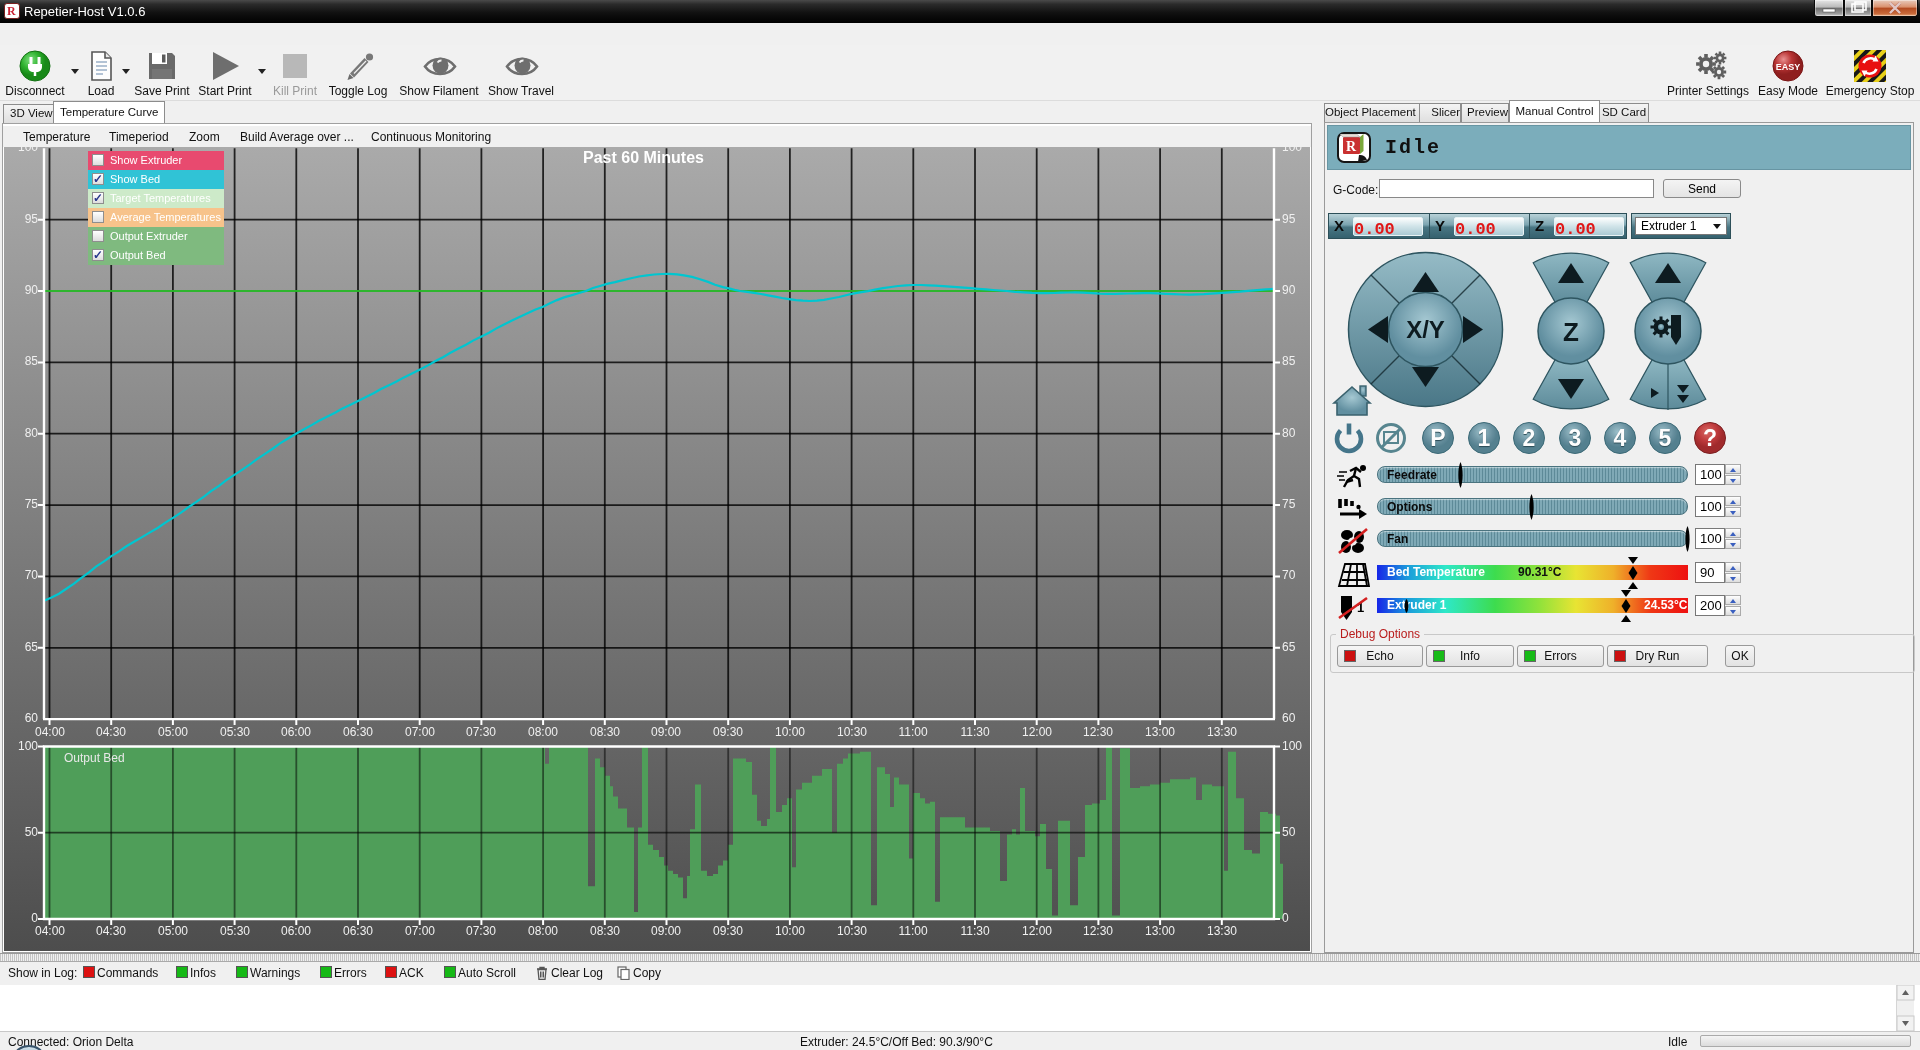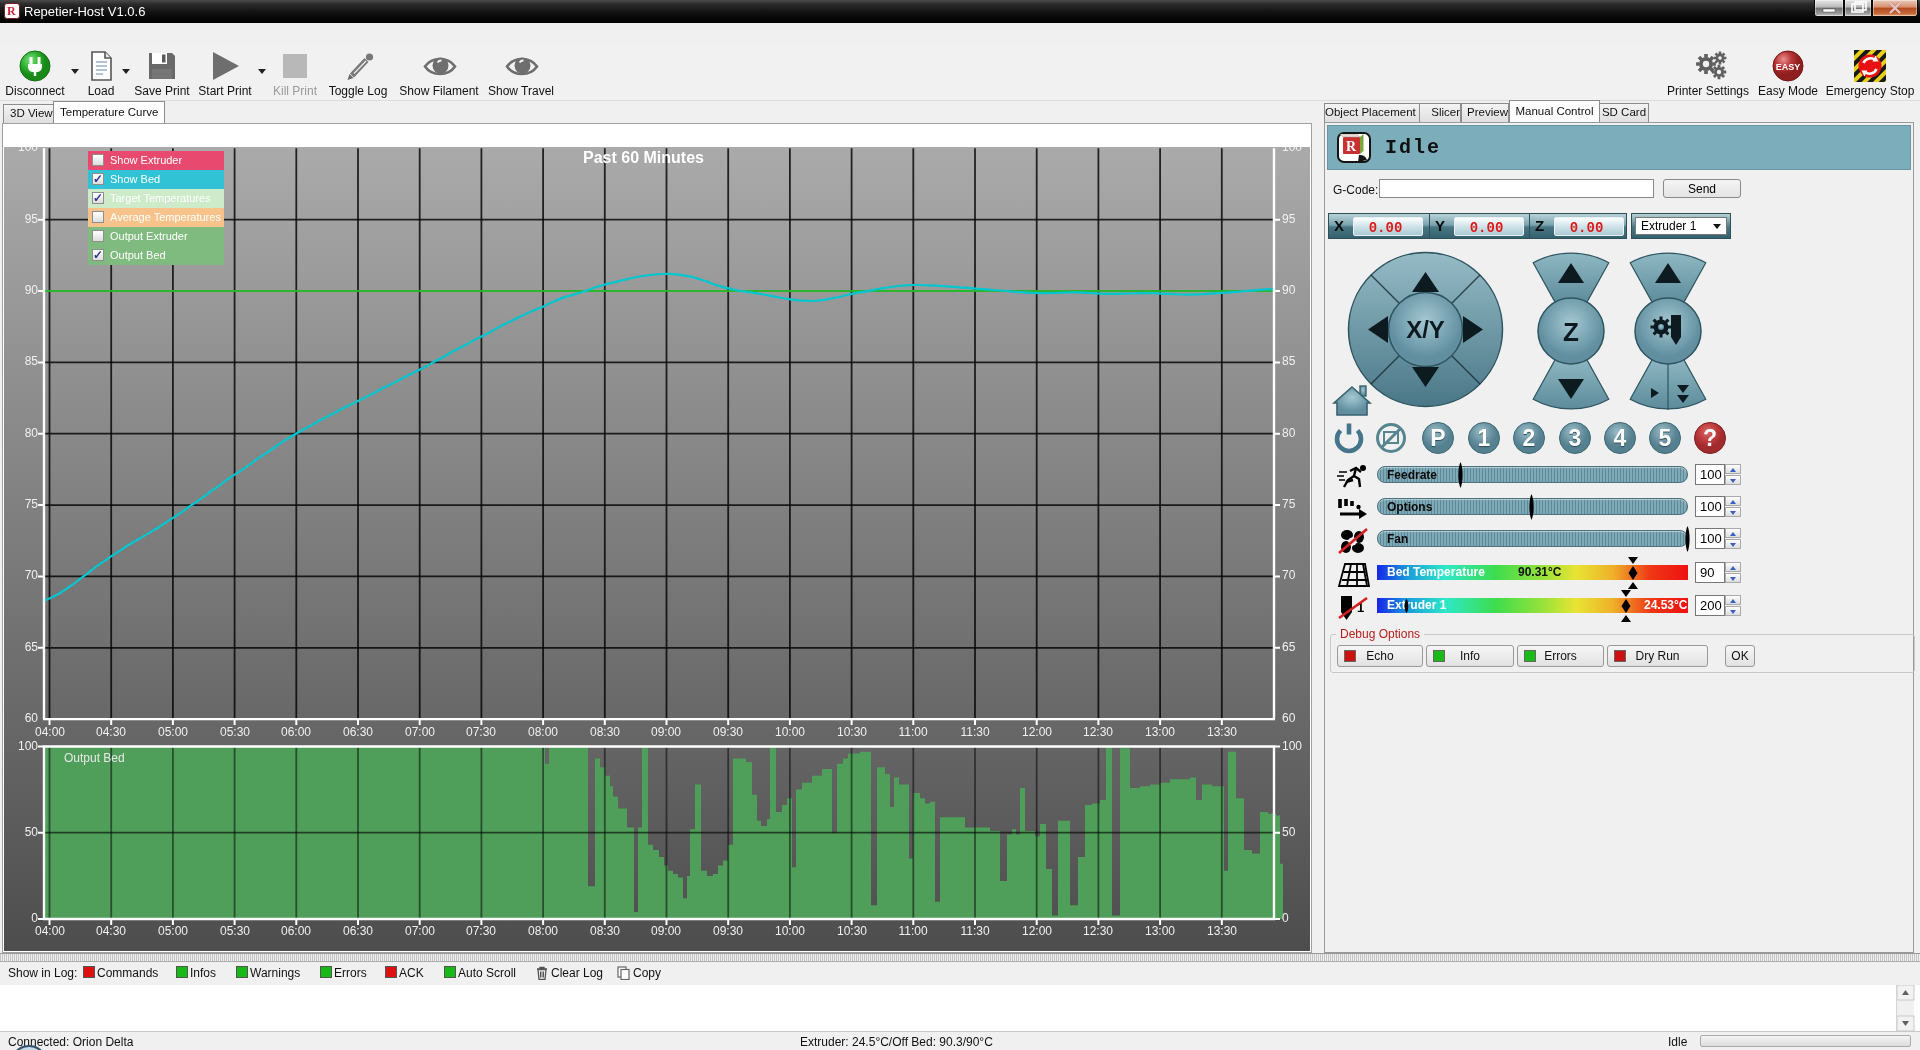--- a/index.html
+++ b/index.html
@@ -46,21 +46,21 @@
 #idlebar{left:2px;top:2px;width:584px;height:45px;background:#7badbb;border:1px solid #6795a3}
 #idlebar .t{position:absolute;left:57px;top:10px;font-family:"Liberation Mono",monospace;font-weight:bold;font-size:20px;color:#101010;letter-spacing:2px}
 #rlogo{left:9px;top:6px;width:34px;height:31px;background:#fff;border:2.5px solid #151515;border-radius:7px}
 #gclbl{left:8px;top:60px;font-size:12px;color:#111}
 #gcinput{left:54px;top:56px;width:275px;height:19px;background:#fff;border:1px solid #888}
 #sendbtn{left:338px;top:56px;width:78px;height:19px;background:linear-gradient(#f4f4f4,#e4e4e4);border:1px solid #8a8a8a;border-radius:3px;text-align:center;font-size:12px;padding-top:2px}
 
 #xyzrow{left:3px;top:90px;width:299px;height:26px;background:linear-gradient(#b9d2d8,#7ba4b0 45%,#497683 55%,#35616e);border:1px solid #2c4f58}
 .xyzcell{position:absolute;top:0;height:24px}
 .xyzcell b{position:absolute;left:5px;top:3px;font-size:15px;color:#0a0a0a}
-.xyzbox{position:absolute;top:2.5px;width:70px;height:19px;background:linear-gradient(#fdfefe,#cfe3e8 50%,#abcad3);border:1px solid #e8f2f4;border-radius:2px;color:#e01818;font-family:"Liberation Mono",monospace;font-weight:bold;font-size:14px;text-align:center;padding:2px 5px 0 0}
+.xyzbox{position:absolute;top:2.5px;width:70px;height:19px;background:linear-gradient(#fdfefe,#cfe3e8 50%,#abcad3);border:1px solid #e8f2f4;border-radius:2px;color:#e01818;font-family:"Liberation Mono",monospace;font-weight:bold;font-size:17px;text-align:left;padding:2px 5px 0 0}
 #extfrm{left:306px;top:90px;width:100px;height:26px;background:linear-gradient(#b9d2d8,#497683 55%,#35616e);border:1px solid #2c4f58}
 #extsel{position:absolute;left:3px;top:3px;width:92px;height:18px;background:#fff;border:1px solid #777;font-size:12px;padding:1px 0 0 5px}
 #extsel .ar{position:absolute;right:5px;top:6px;width:0;height:0;border-left:4px solid transparent;border-right:4px solid transparent;border-top:5px solid #111}
 .sbar{position:absolute;left:52px;width:311px;height:17px;border-radius:8px;background:repeating-linear-gradient(90deg,#7fa9b6 0 2px,#5d8a98 2px 3px);border:1px solid #4a737f;box-shadow:inset 0 1px 1px rgba(255,255,255,.5)}
 .sbar b{position:absolute;left:9px;top:1px;font-size:12px;color:#0a0a0a}
 .gbar{position:absolute;left:52px;width:311px;height:15px;background:linear-gradient(90deg,#1626e8 0%,#1b9ddb 10%,#2ee8c8 22%,#3ddc4e 38%,#8fe23b 52%,#e8e433 64%,#efb02a 76%,#ef3715 88%,#ee1111 100%)}
 .gbar b{position:absolute;left:10px;top:0px;font-size:12px;color:#fff}
 .gbar i{position:absolute;top:0px;font-size:12px;font-weight:bold;font-style:normal}
 .numbox{position:absolute;left:370px;width:30px;height:21px;background:#fff;border:1px solid #777;font-size:13px;padding:2px 0 0 4px}
 .spin{position:absolute;left:400px;width:16px;height:21px}
@@ -250,20 +250,27 @@
 
 <div class="abs tabstrip" style="left:1320px;top:100px;width:600px;height:22px">
  <span class="tab" style="left:4px;width:97px;text-align:left">Object Placement</span>
  <span class="tab" style="left:99px;width:42px;text-align:right">Slicer</span>
  <span class="tab" style="left:141px;width:48px;text-align:right">Preview</span>
  <span class="tab sel" style="left:189px;width:91px;text-align:center">Manual Control</span>
  <span class="tab" style="left:279px;width:50px;text-align:center">SD Card</span>
 </div>
 
 <div class="abs" id="chartwrap">
+ <div class="abs" id="chartmenu">
+  <span style="left:20px">Temperature</span>
+      <span style="left:106px">Timeperiod</span>
+      <span style="left:186px">Zoom</span>
+  <span style="left:237px">Build Average over ...</span>
+      <span style="left:368px">Continuous Monitoring</span>
+ </div>
  <div class="abs" id="canvas">
 <svg width="1306" height="804" viewBox="0 0 1306 804">
 <path d="M45.5 1.3V572.1M107.2 1.3V572.1M168.9 1.3V572.1M230.6 1.3V572.1M292.3 1.3V572.1M354.0 1.3V572.1M415.7 1.3V572.1M477.4 1.3V572.1M539.1 1.3V572.1M600.8 1.3V572.1M662.5 1.3V572.1M724.2 1.3V572.1M785.9 1.3V572.1M847.6 1.3V572.1M909.3 1.3V572.1M971.0 1.3V572.1M1032.7 1.3V572.1M1094.4 1.3V572.1M1156.1 1.3V572.1M1217.8 1.3V572.1" stroke="rgba(0,0,0,0.8)" stroke-width="1.8" fill="none"></path>
 <path d="M40.0 72.7H1270.0M40.0 144.0H1270.0M40.0 215.4H1270.0M40.0 286.7H1270.0M40.0 358.1H1270.0M40.0 429.4H1270.0M40.0 500.8H1270.0" stroke="rgba(0,0,0,0.8)" stroke-width="1.8" fill="none"></path>
 <line x1="40.0" y1="144.0" x2="1270.0" y2="144.0" stroke="#35e835" stroke-width="1.6"></line>
 <path d="M40 453.7L47 450.7L55 446.7L62 442.0L70 436.7L77 431.1L85 425.4L92 419.7L100 414.3L107 409.4L115 404.4L122 399.5L130 394.7L138 390.1L146 385.4L154 380.7L161 375.9L169 370.9L177 365.7L184 360.5L192 355.1L200 349.7L207 344.2L215 338.8L222 333.4L230 328.1L238 322.8L246 317.4L253 312.1L261 306.8L269 301.5L276 296.4L284 291.5L292 286.7L300 282.2L308 277.9L315 273.7L323 269.7L331 265.7L338 261.8L346 257.9L354 253.9L362 249.9L370 246.0L377 242.1L385 238.2L393 234.3L400 230.4L408 226.5L416 222.5L424 218.4L431 214.3L439 210.2L446 206.0L454 201.8L462 197.7L469 193.6L477 189.7L485 185.7L492 181.6L500 177.6L508 173.6L516 169.8L524 166.1L531 162.7L539 159.7L546 156.2L553 153.1L560 150.4L568 148.1L575 146.0L582 144.0L589 141.0L596 139.0L603 136.9L611 135.1L619 133.1L627 131.2L635 129.5L643 128.3L650 127.5L658 127.0L665 126.9L673 127.3L680 128.3L688 129.9L696 132.2L704 134.9L711 137.7L719 140.1L727 141.9L732 143.2L736 144.0L743 144.8L750 145.8L757 147.0L764 148.3L771 149.7L778 151.0L785 152.1L792 153.1L799 153.7L806 154.0L813 153.7L820 152.9L827 151.5L835 150.0L842 148.3L849 146.7L856 145.4L864 144.1L871 142.6L879 141.2L887 140.0L894 139.0L902 138.3L909 138.0L917 138.0L924 138.3L931 138.7L939 139.2L946 139.7L953 140.1L960 140.6L967 141.2L974 141.8L982 142.4L989 143.0L996 143.5L1003 144.0L1011 144.8L1020 145.4L1028 145.9L1036 146.1L1043 146.1L1050 146.0L1057 145.7L1064 145.5L1071 145.4L1079 145.7L1088 146.1L1096 146.6L1104 146.9L1111 146.8L1118 146.7L1125 146.5L1132 146.3L1139 146.2L1146 146.1L1154 146.4L1162 146.8L1170 147.2L1178 147.5L1186 147.6L1193 147.4L1200 147.1L1207 146.6L1215 146.2L1222 145.7L1229 145.2L1236 144.7L1244 143.9L1253 143.1L1262 142.4L1270 141.9" stroke="#00c6d0" stroke-width="2.2" fill="none"></path>
 <polygon points="40,772.0 40,599.5 541,599.5 541,616.8 545,616.8 545,599.5 584,599.5 584,739.2 591,739.2 591,611.6 596,611.6 596,620.2 601,620.2 601,628.8 606,628.8 606,639.2 609,639.2 609,649.5 614,649.5 614,661.6 623,661.6 623,680.6 630,680.6 630,765.1 634,765.1 634,680.6 638,680.6 638,599.5 644,599.5 644,697.8 649,697.8 649,703.0 655,703.0 655,709.9 660,709.9 660,718.5 664,718.5 664,723.7 669,723.7 669,727.1 674,727.1 674,730.6 679,730.6 679,751.3 683,751.3 683,728.9 686,728.9 686,682.3 691,682.3 691,637.5 697,637.5 697,723.7 703,723.7 703,728.9 709,728.9 709,727.1 714,727.1 714,718.5 719,718.5 719,713.4 724,713.4 724,697.8 729,697.8 729,611.6 742,611.6 742,615.0 748,615.0 748,647.8 753,647.8 753,673.7 757,673.7 757,678.9 763,678.9 763,672.0 766,672.0 766,599.5 772,599.5 772,665.0 778,665.0 778,658.1 783,658.1 783,651.2 788,651.2 788,720.2 792,720.2 792,642.6 798,642.6 798,635.7 808,635.7 808,628.8 818,628.8 818,621.9 828,621.9 828,685.8 833,685.8 833,616.8 839,616.8 839,611.6 844,611.6 844,606.4 856,606.4 856,604.7 867,604.7 867,758.2 873,758.2 873,620.2 881,620.2 881,627.1 886,627.1 886,659.9 890,659.9 890,630.5 895,630.5 895,637.5 905,637.5 905,711.6 909,711.6 909,646.1 916,646.1 916,651.2 921,651.2 921,656.4 926,656.4 926,654.7 931,654.7 931,754.8 936,754.8 936,670.2 961,670.2 961,680.6 986,680.6 986,684.0 996,684.0 996,734.0 1003,734.0 1003,687.5 1008,687.5 1008,682.3 1012,682.3 1012,687.5 1016,687.5 1016,640.9 1021,640.9 1021,684.0 1031,684.0 1031,689.2 1036,689.2 1036,677.1 1042,677.1 1042,722.0 1048,722.0 1048,768.5 1054,768.5 1054,673.7 1066,673.7 1066,758.2 1074,758.2 1074,709.9 1081,709.9 1081,658.1 1088,658.1 1088,656.4 1096,656.4 1096,653.0 1102,653.0 1102,599.5 1108,599.5 1108,768.5 1116,768.5 1116,601.2 1126,601.2 1126,640.9 1136,640.9 1136,639.2 1146,639.2 1146,637.5 1156,637.5 1156,635.7 1166,635.7 1166,632.3 1176,632.3 1176,632.3 1186,632.3 1186,630.5 1192,630.5 1192,653.0 1198,653.0 1198,637.5 1208,637.5 1208,639.2 1216,639.2 1216,639.2 1220,639.2 1220,723.7 1224,723.7 1224,604.7 1232,604.7 1232,651.2 1240,651.2 1240,703.0 1248,703.0 1248,706.5 1256,706.5 1256,665.0 1264,665.0 1264,666.8 1272,666.8 1272,668.5 1276,668.5 1276,716.8 1279,716.8 1279,772.0" fill="#4f9e59"></polygon>
 <path d="M45.5 599.5V772.0M107.2 599.5V772.0M168.9 599.5V772.0M230.6 599.5V772.0M292.3 599.5V772.0M354.0 599.5V772.0M415.7 599.5V772.0M477.4 599.5V772.0M539.1 599.5V772.0M600.8 599.5V772.0M662.5 599.5V772.0M724.2 599.5V772.0M785.9 599.5V772.0M847.6 599.5V772.0M909.3 599.5V772.0M971.0 599.5V772.0M1032.7 599.5V772.0M1094.4 599.5V772.0M1156.1 599.5V772.0M1217.8 599.5V772.0" stroke="rgba(0,0,0,0.5)" stroke-width="1.8" fill="none"></path>
 <path d="M40.0 685.7H1270.0" stroke="rgba(0,0,0,0.6)" stroke-width="1.8" fill="none"></path>
 <path d="M40.0 1.3V572.1 M1270.0 1.3V572.1 M39.0 572.1H1271.0" stroke="#fff" stroke-width="2.4" fill="none"></path>

